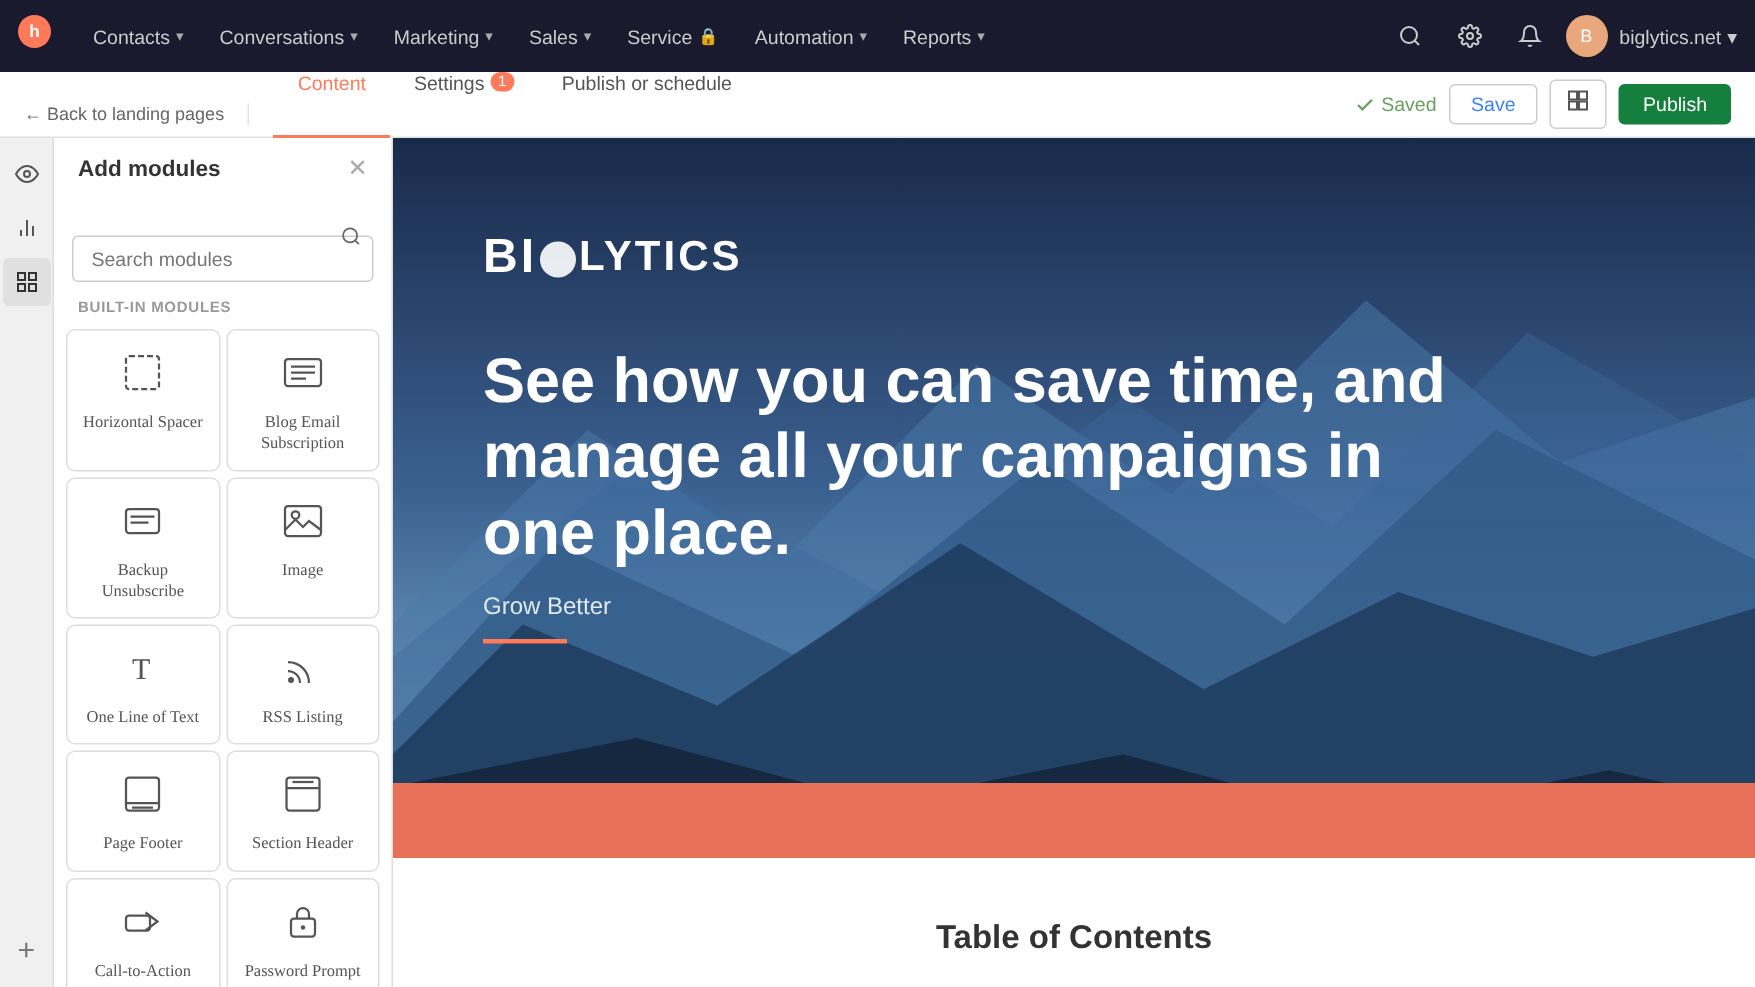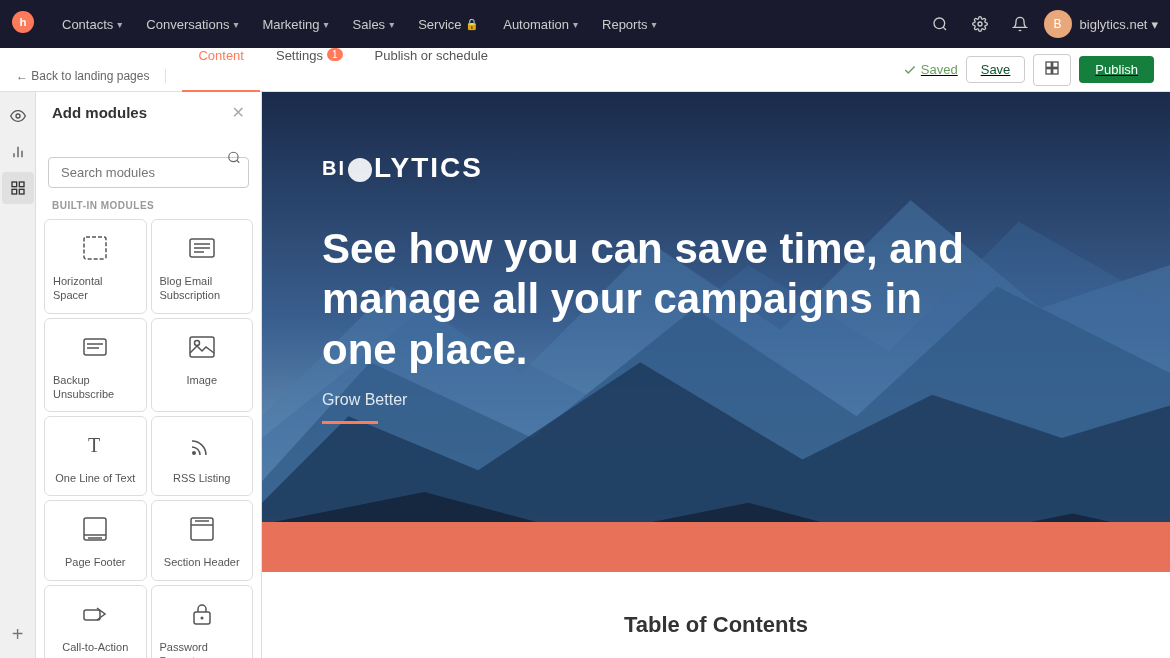--- a/index.html
+++ b/index.html
@@ -109,36 +109,35 @@
       font-size: 10px;
       border-radius: 10px;
       padding: 1px 5px;
       margin-left: 4px;
     }
     .sec-right {
       display: flex;
       align-items: center;
       gap: 8px;
       margin-left: auto;
-      text-decoration: underline;
     }
     .saved-text {
       color: #6c9e5f;
       font-size: 13px;
       display: flex;
       align-items: center;
       gap: 4px;
     }
     .btn-save {
       background: #fff;
       border: 1px solid #ccc;
       border-radius: 4px;
       padding: 5px 14px;
       font-size: 13px;
-      color: #14532d;
+      color: #3b82f6;
       cursor: pointer;
     }
     .btn-view-toggle {
       background: #fff;
       border: 1px solid #ccc;
       border-radius: 4px;
       padding: 5px 10px;
       font-size: 16px;
       color: #555;
       cursor: pointer;
@@ -257,22 +256,23 @@
       transition: background 0.15s;
     }
     .module-icon {
       font-size: 22px;
       color: #555;
       line-height: 1;
     }
     .module-label {
       font-size: 11px;
       color: #555;
-      text-align: left;
+      text-align: center;
       line-height: 1.3;
+      font-family: Liberation Serif, serif;
     }
 
     
     .content-area {
       flex: 1;
       overflow-y: auto;
       background: #eee;
     }
 
     
@@ -651,21 +651,21 @@
           <polygon points="0,360 100,250 250,320 400,200 550,300 680,180 840,260 840,430 0,430" fill="#2d5580" opacity="0.6"></polygon>
 
           <polygon points="0,380 80,300 200,350 350,250 500,340 620,280 740,320 840,290 840,430 0,430" fill="#1d3a5a" opacity="0.8"></polygon>
 
           <polygon points="0,430 0,400 150,370 300,410 450,380 600,420 750,390 840,410 840,430" fill="#152840"></polygon>
         </svg>
         <div class="hero-overlay"></div>
         <div class="hero-content">
 
           <div class="hero-logo">
-            <span style="font-size:20px; font-weight:700; letter-spacing:2px; color:#fff; font-family:sans-serif;">BI</span>
+            <span style="font-size:32px; font-weight:700; letter-spacing:2px; color:#fff; font-family:sans-serif;">BI</span>
             <span style="display:inline-block; width:24px; height:24px; border-radius:50%; background:rgba(255,255,255,0.9); margin:0 2px; position:relative; top:2px;"></span>
             <span style="font-size:28px; font-weight:700; letter-spacing:2px; color:#fff; font-family:sans-serif;">LYTICS</span>
           </div>
           <h1 class="hero-heading">See how you can save time, and manage all your campaigns in one place.</h1>
           <p class="hero-subtext">Grow Better</p>
           <div class="hero-divider"></div>
         </div>
       </div>
 
       <div class="salmon-bar"></div>

